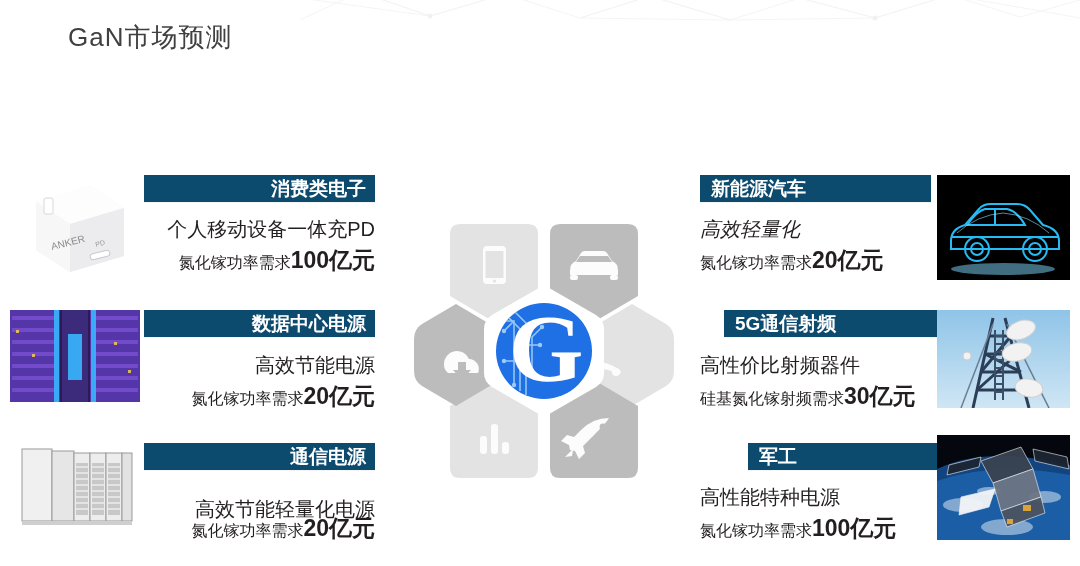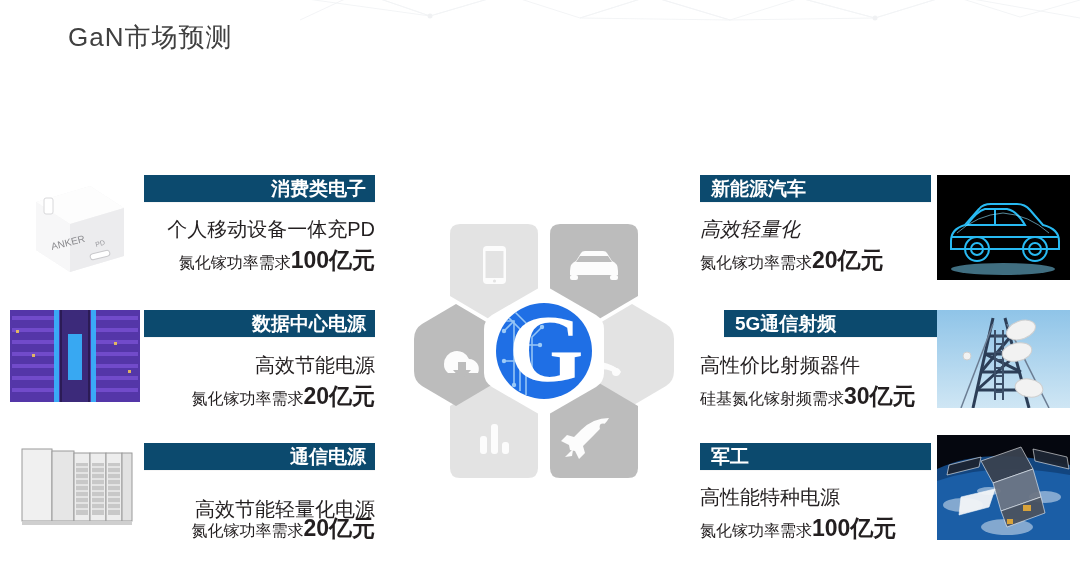--- a/index.html
+++ b/index.html
@@ -332,21 +332,21 @@
         <ellipse cx="84" cy="20" rx="15" ry="9" transform="rotate(-20 84 20)"></ellipse>
         <ellipse cx="80" cy="42" rx="15" ry="9" transform="rotate(-12 80 42)"></ellipse>
         <ellipse cx="92" cy="78" rx="14" ry="9" transform="rotate(10 92 78)"></ellipse>
         <circle cx="30" cy="46" r="4"></circle>
       </g>
     </svg>
   </div>
 </div>
 
 <div class="card R">
-  <div class="bar left-align" style="top:443px;">
+  <div class="bar left-align" style="top:443px;margin-left:48px;">
     <span>军工</span>
   </div>
   <div class="line1 ta-l" style="top:484px;">高性能特种电源</div>
   <div class="line2 ta-l" style="top:513px;">
     <span>氮化镓功率需求</span><b>100亿元</b>
   </div>
   <div class="thumb" style="left:937px;top:435px;width:133px;height:105px;">
     <svg viewBox="0 0 133 105" width="133" height="105">
       <rect width="133" height="105" fill="#05070f"></rect>
       <path d="M0 34 q50 -24 133 -4 L133 105 L0 105 Z" fill="#12457f"></path>

